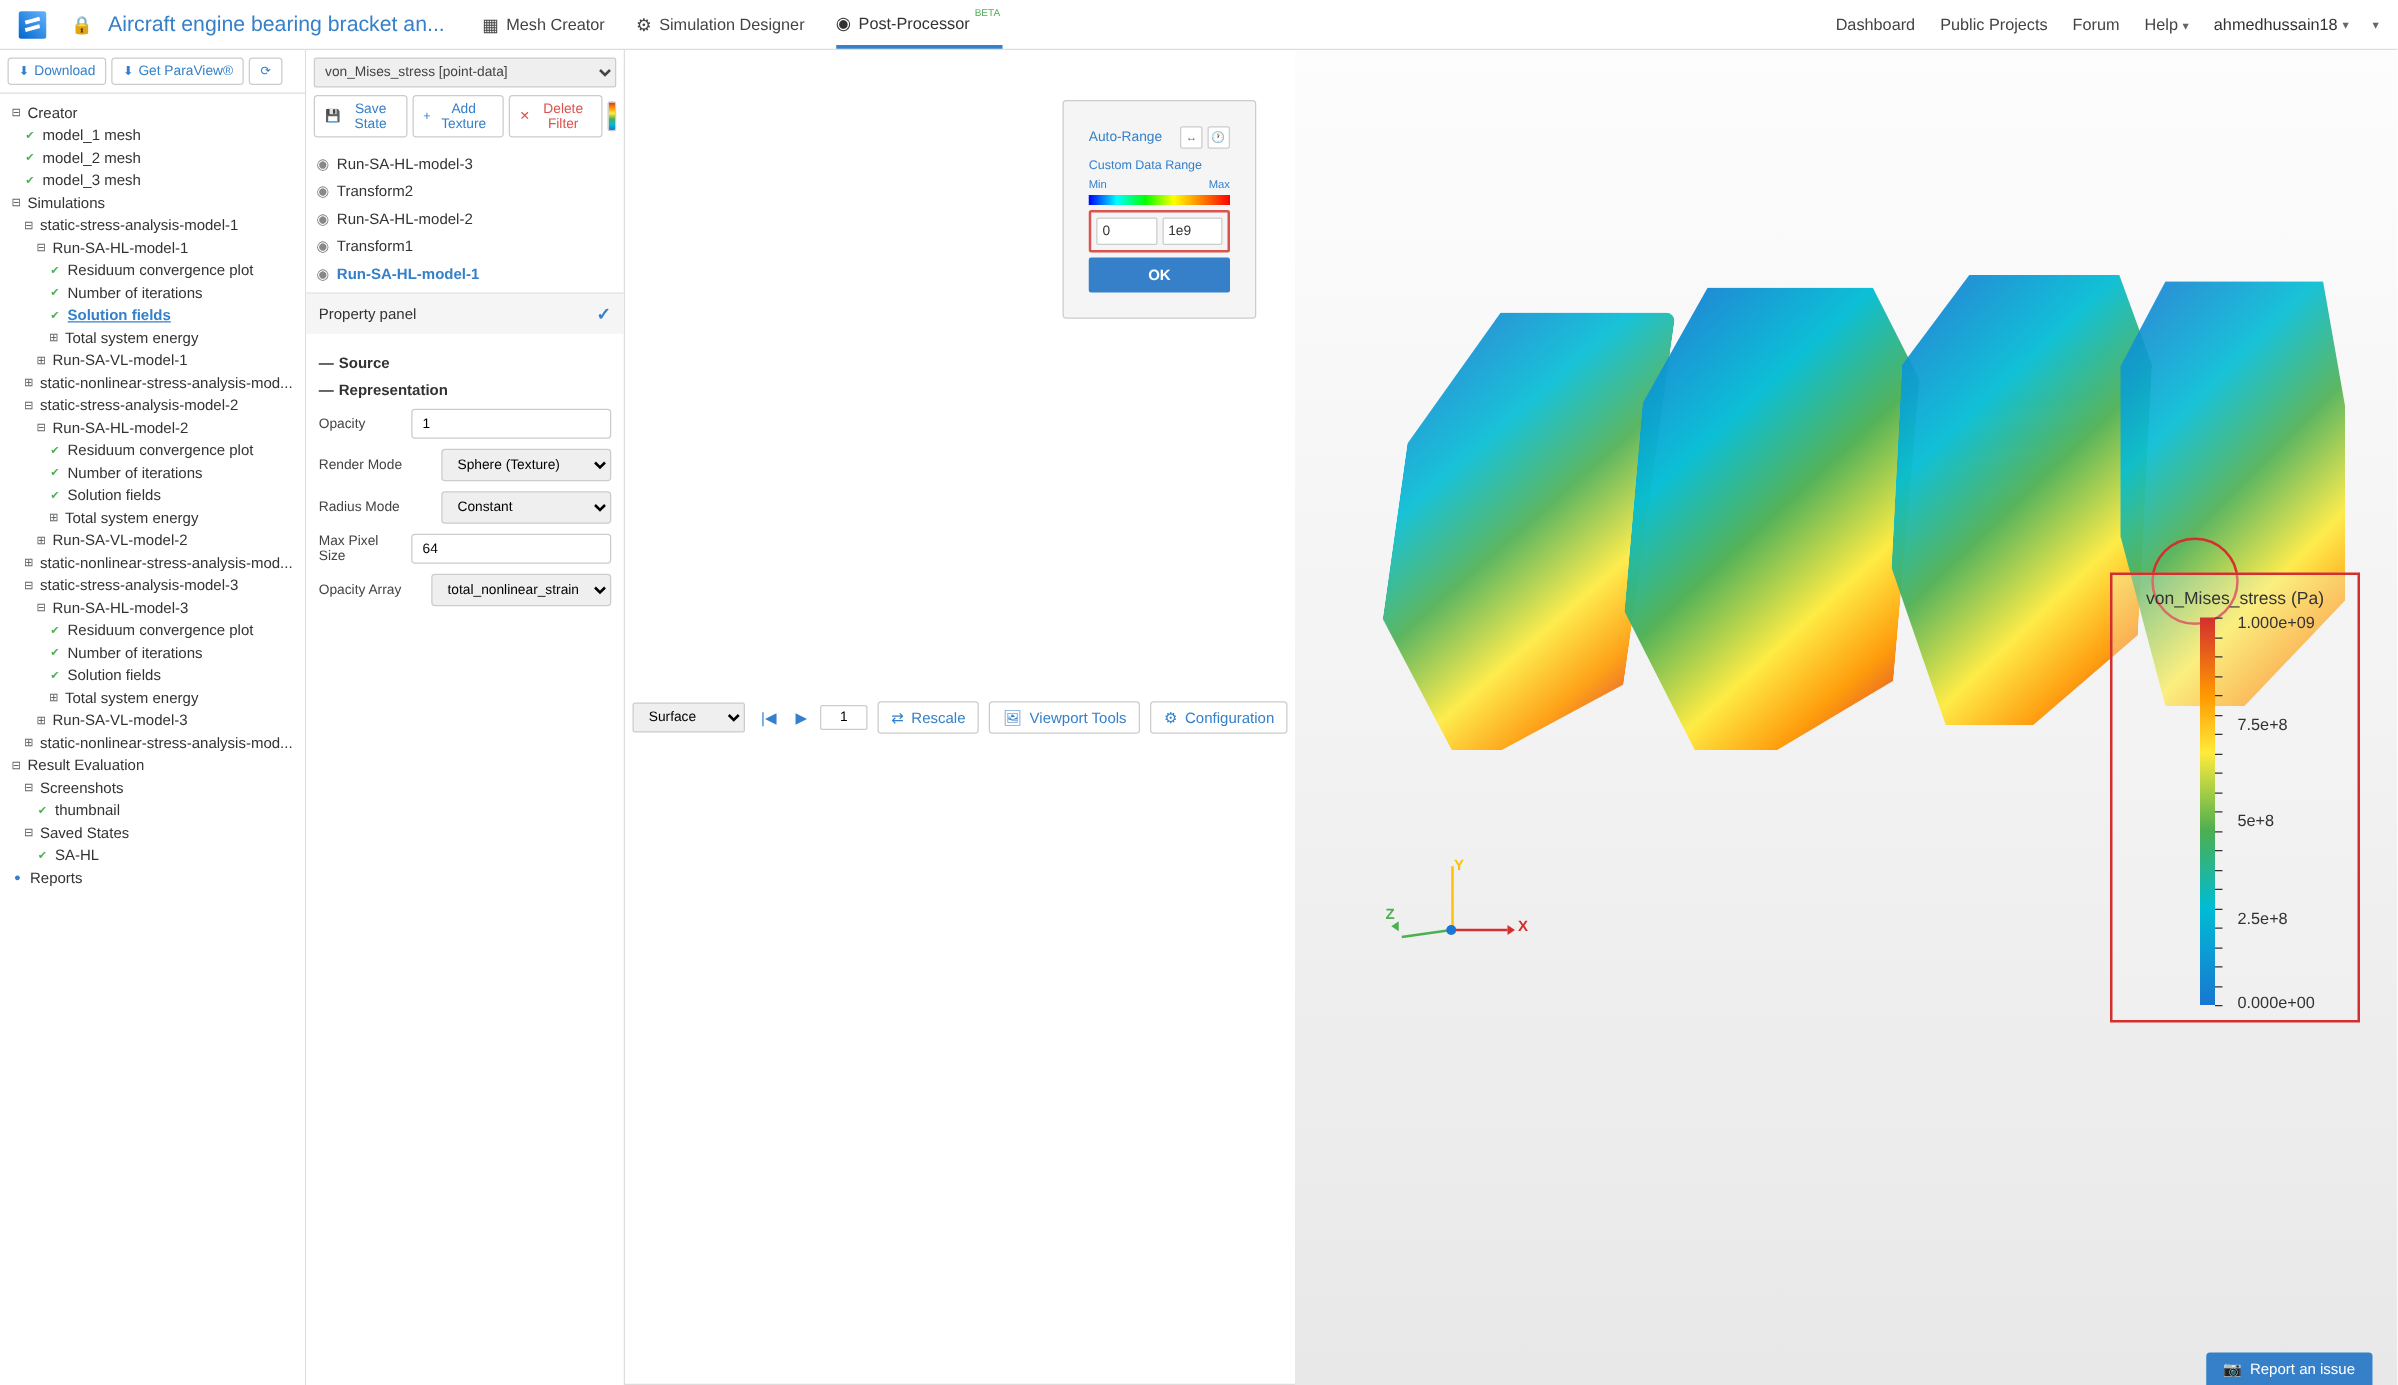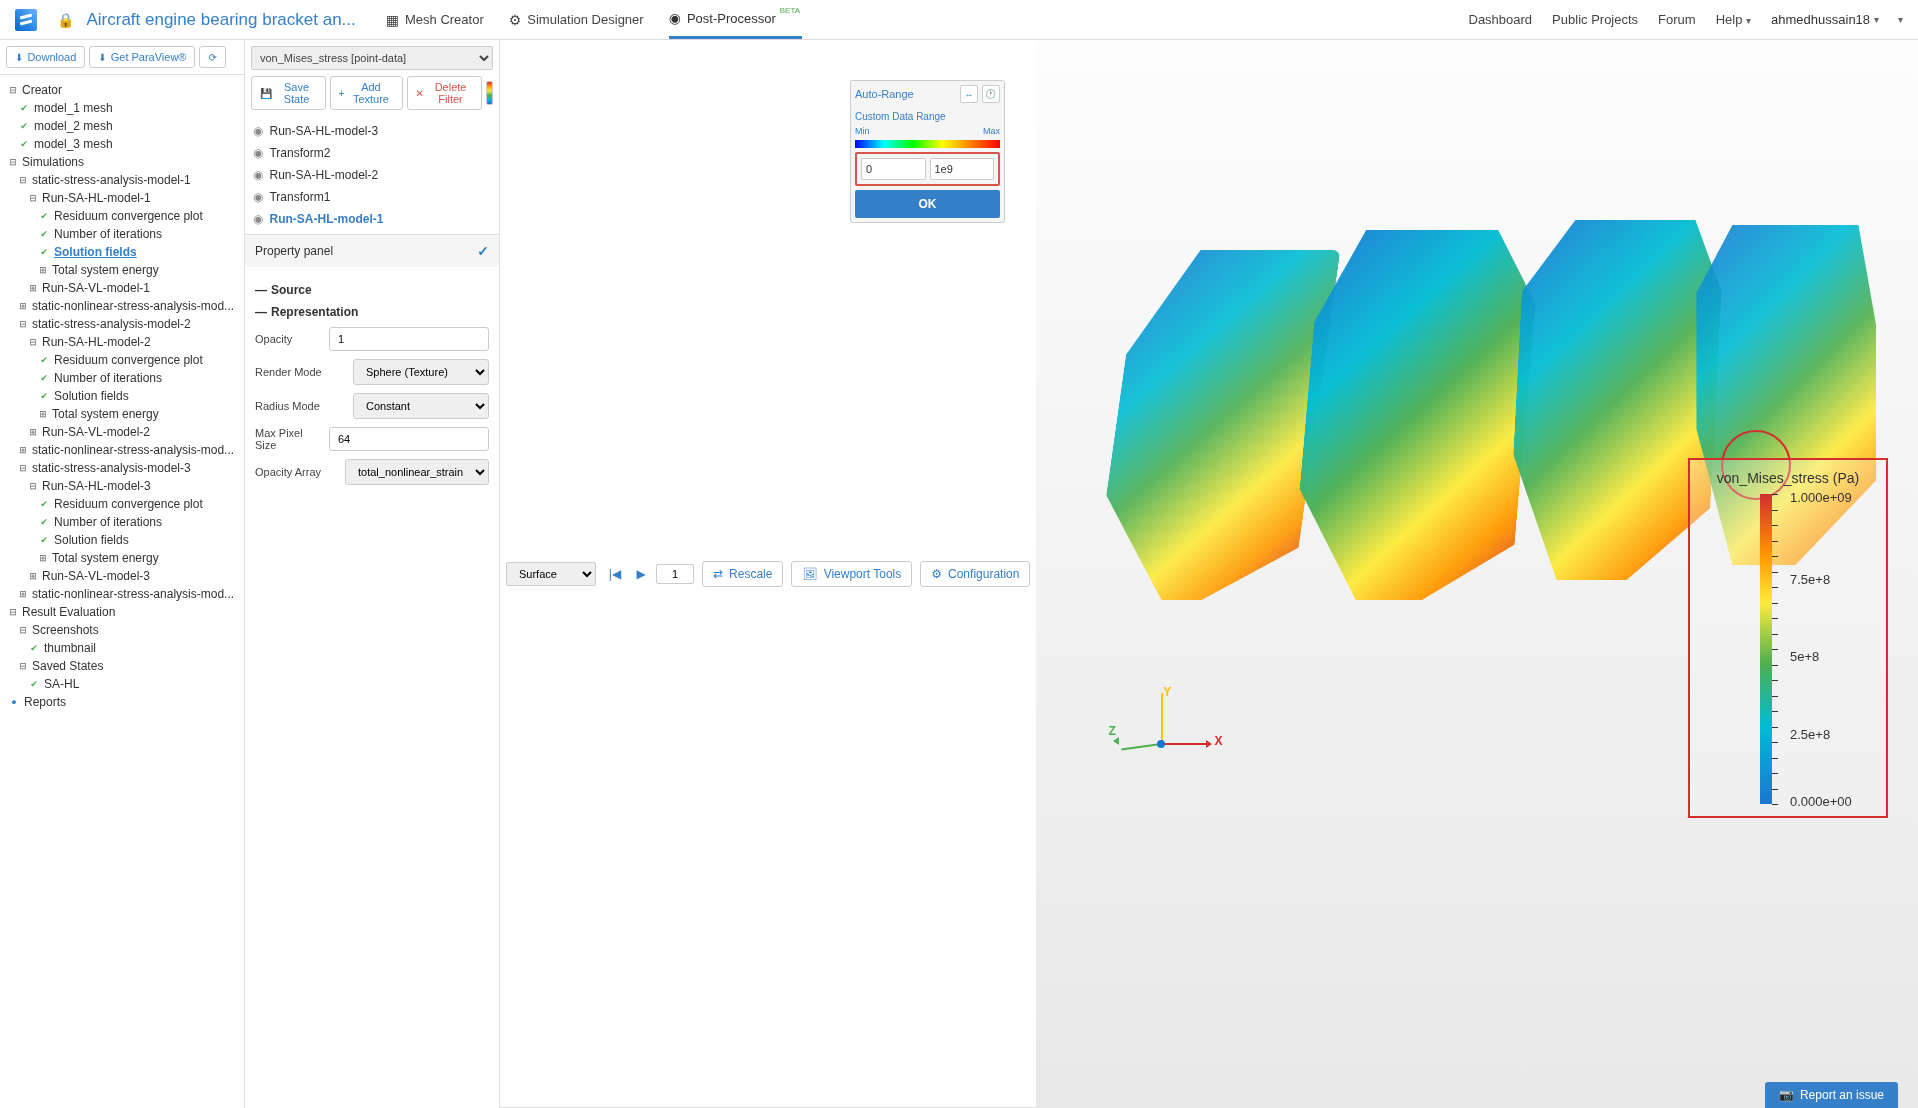--- a/index.html
+++ b/index.html
@@ -77,21 +77,21 @@
     .viewport-area { flex: 1; display: flex; flex-direction: row; background: #fff; position: relative; }
     .viewport-toolbar { display: flex; gap: 8px; padding: 6px; border-bottom: 1px solid #ddd; align-items: center; }
     .viewport-toolbar select { padding: 4px 8px; border: 1px solid #ccc; border-radius: 2px; font-size: 11px; min-width: 90px; }
     .play-control { display: flex; align-items: center; gap: 4px; }
     .play-btn { width: 22px; height: 22px; display: flex; align-items: center; justify-content: center; color: #3580c9; cursor: pointer; font-size: 12px; }
     .play-input { width: 38px; padding: 3px; border: 1px solid #ccc; border-radius: 2px; text-align: center; font-size: 11px; }
     .vp-toolbar-right { margin-left: auto; display: flex; gap: 8px; }
     
     
     .rescale-btn { display: inline-flex; align-items: center; gap: 6px; padding: 5px 10px; border: 1px solid #ccc; border-radius: 3px; color: #3580c9; cursor: pointer; font-size: 12px; }
-    .rescale-popup { position: absolute; top: 40px; left: 350px; width: 155px; background: #f5f5f5; border: 1px solid #ccc; border-radius: 3px; padding: 4px; z-index: 100; }
+    .rescale-popup { position: absolute; top: 40px; left: 350px; width: 155px; background: #f5f5f5; border: 1px solid #ccc; border-radius: 3px; padding: 20px; z-index: 100; }
     .rescale-popup .row { display: flex; justify-content: space-between; align-items: center; margin-bottom: 8px; font-size: 11px; color: #3580c9; }
     .rescale-popup .row .iconbtns { display: flex; gap: 4px; }
     .rescale-popup .row .iconbtn { width: 18px; height: 18px; border: 1px solid #ccc; border-radius: 2px; display: flex; align-items: center; justify-content: center; font-size: 9px; color: #3580c9; background: #fff; cursor: pointer; }
     .rescale-popup .subtitle { font-size: 10px; color: #3580c9; margin: 6px 0 4px; }
     .rescale-popup .min-max { display: flex; justify-content: space-between; font-size: 9px; color: #3580c9; }
     .rescale-popup .spectrum { height: 8px; background: linear-gradient(90deg, #0000ff, #00ffff, #00ff00, #ffff00, #ff7f00, #ff0000); margin: 4px 0; }
     .rescale-popup .range-inputs { display: flex; gap: 4px; border: 2px solid #d9534f; padding: 4px; border-radius: 2px; }
     .rescale-popup .range-inputs input { width: 50%; padding: 4px; border: 1px solid #ccc; border-radius: 2px; font-size: 11px; color: #333; }
     .rescale-popup .ok-btn { width: 100%; padding: 7px; background: #3580c9; color: #fff; border: none; border-radius: 2px; font-size: 12px; font-weight: bold; cursor: pointer; margin-top: 4px; }
     

